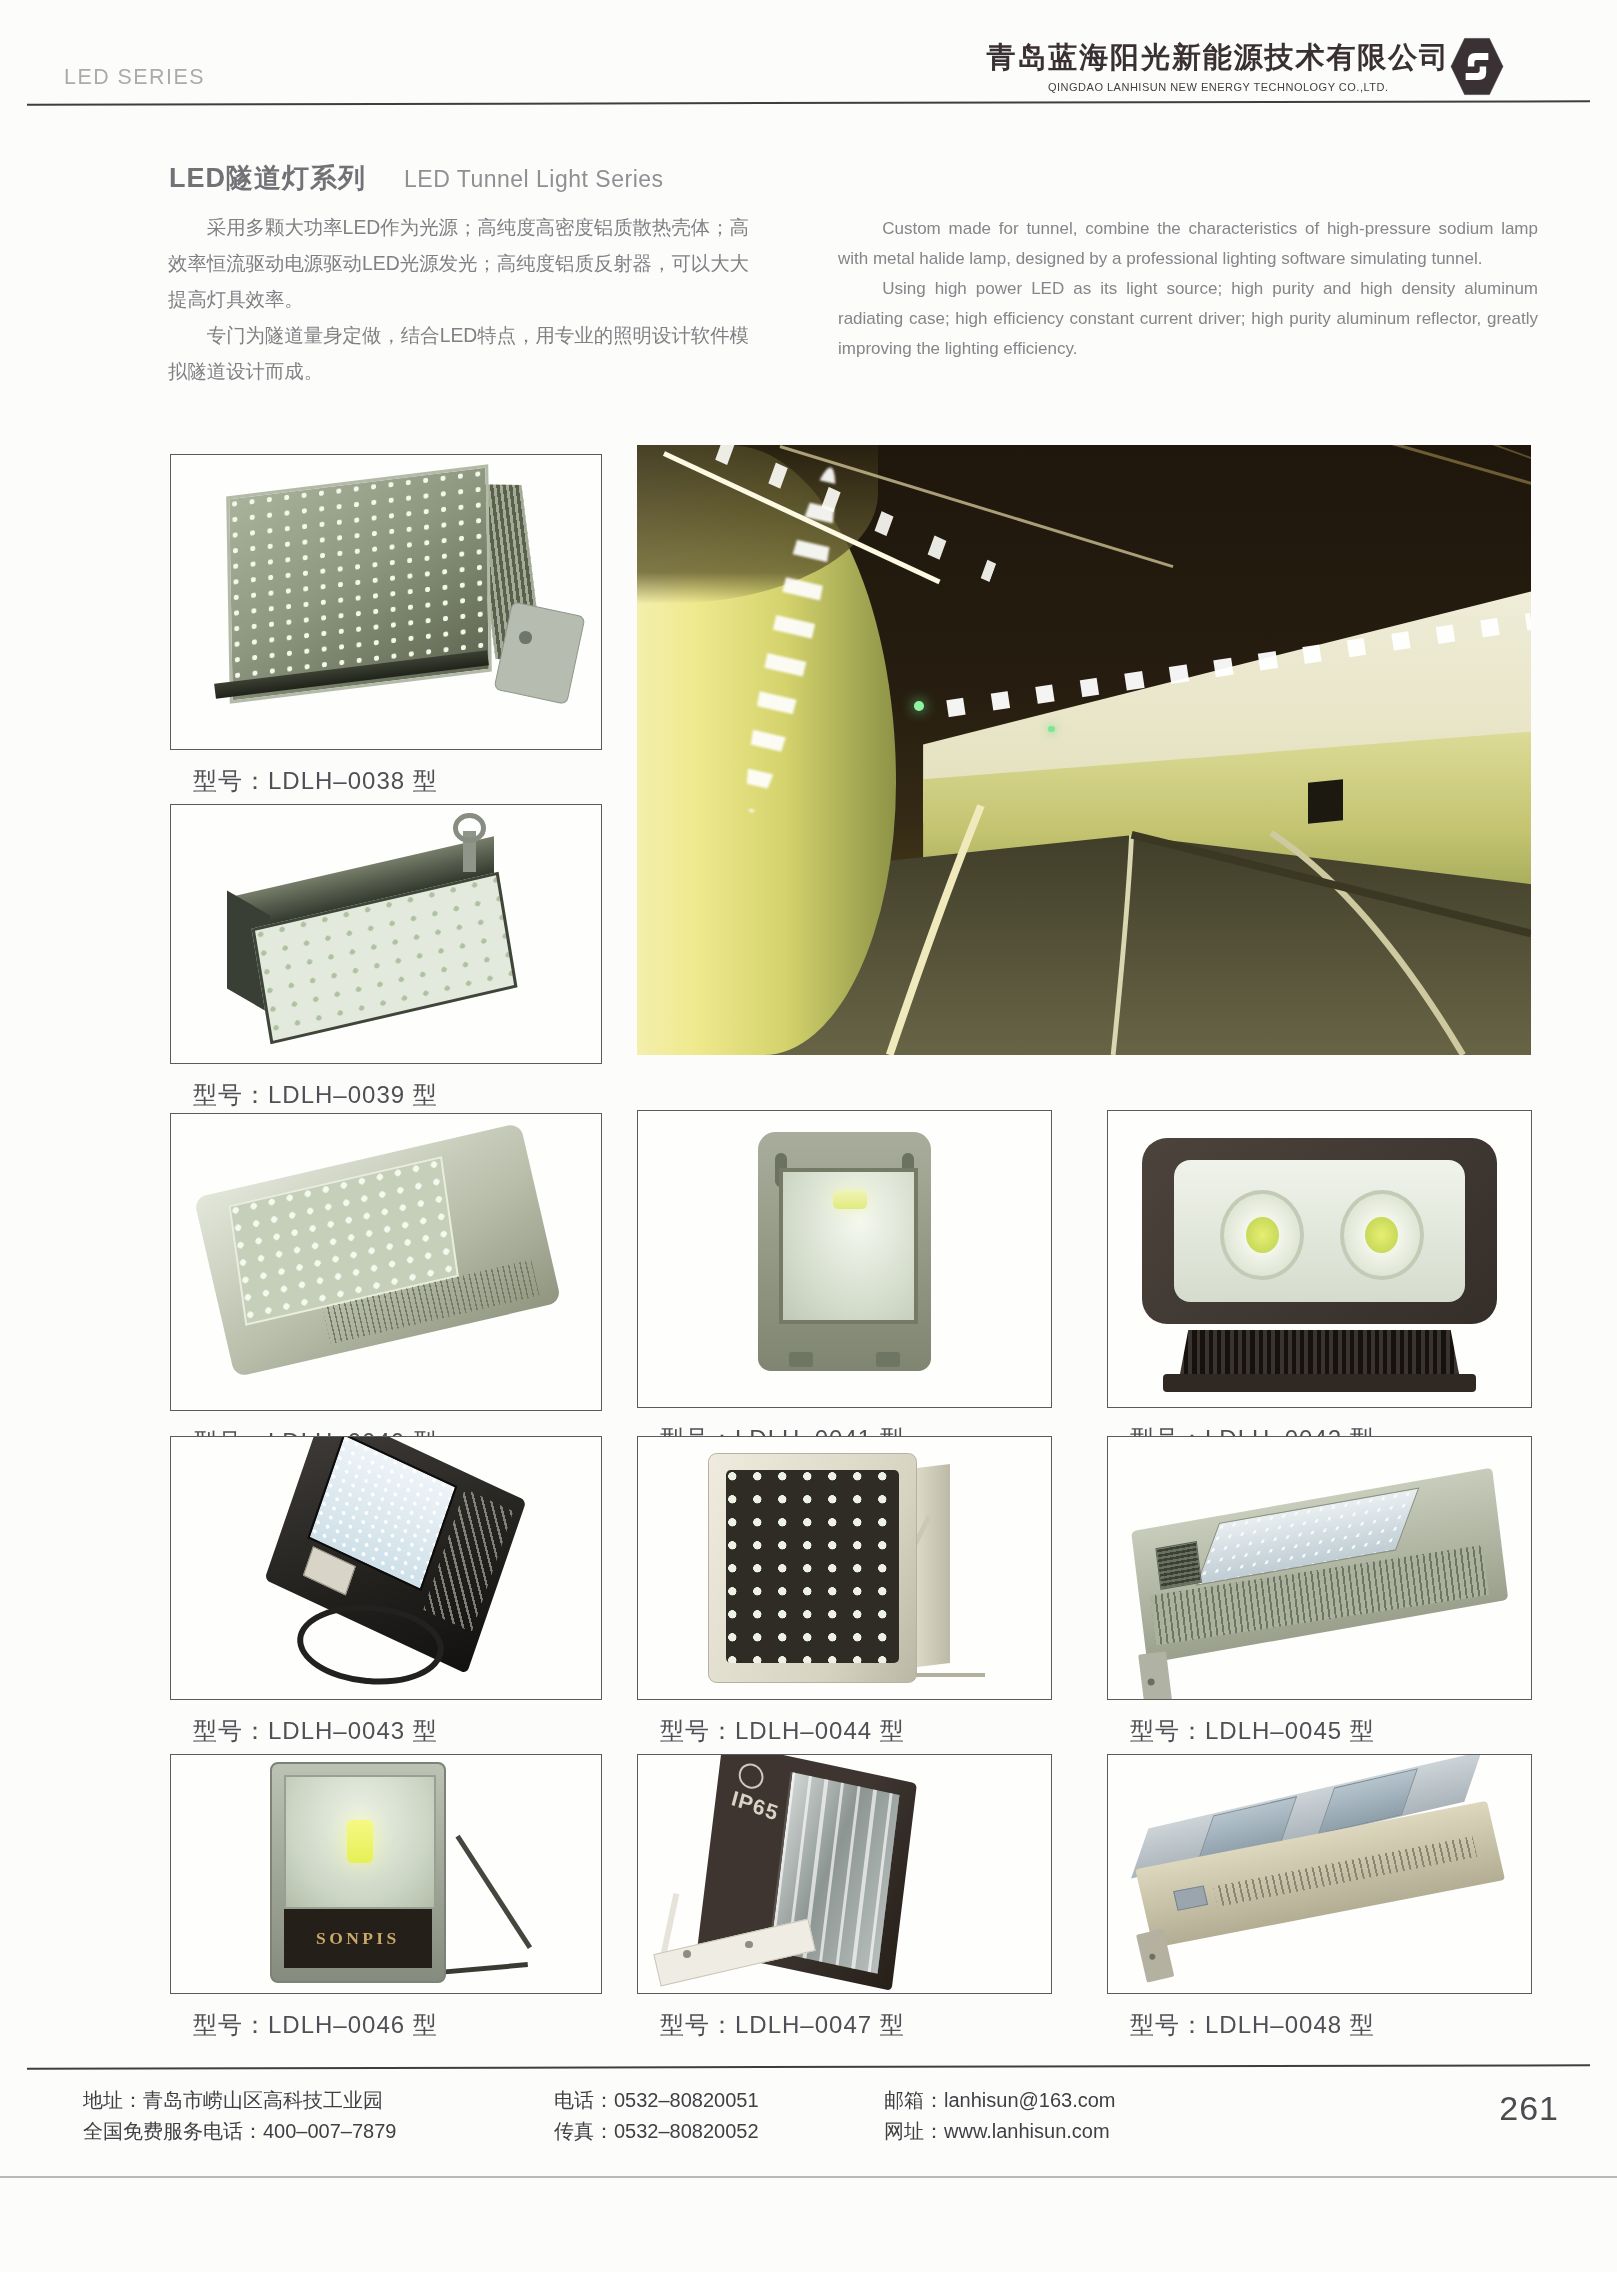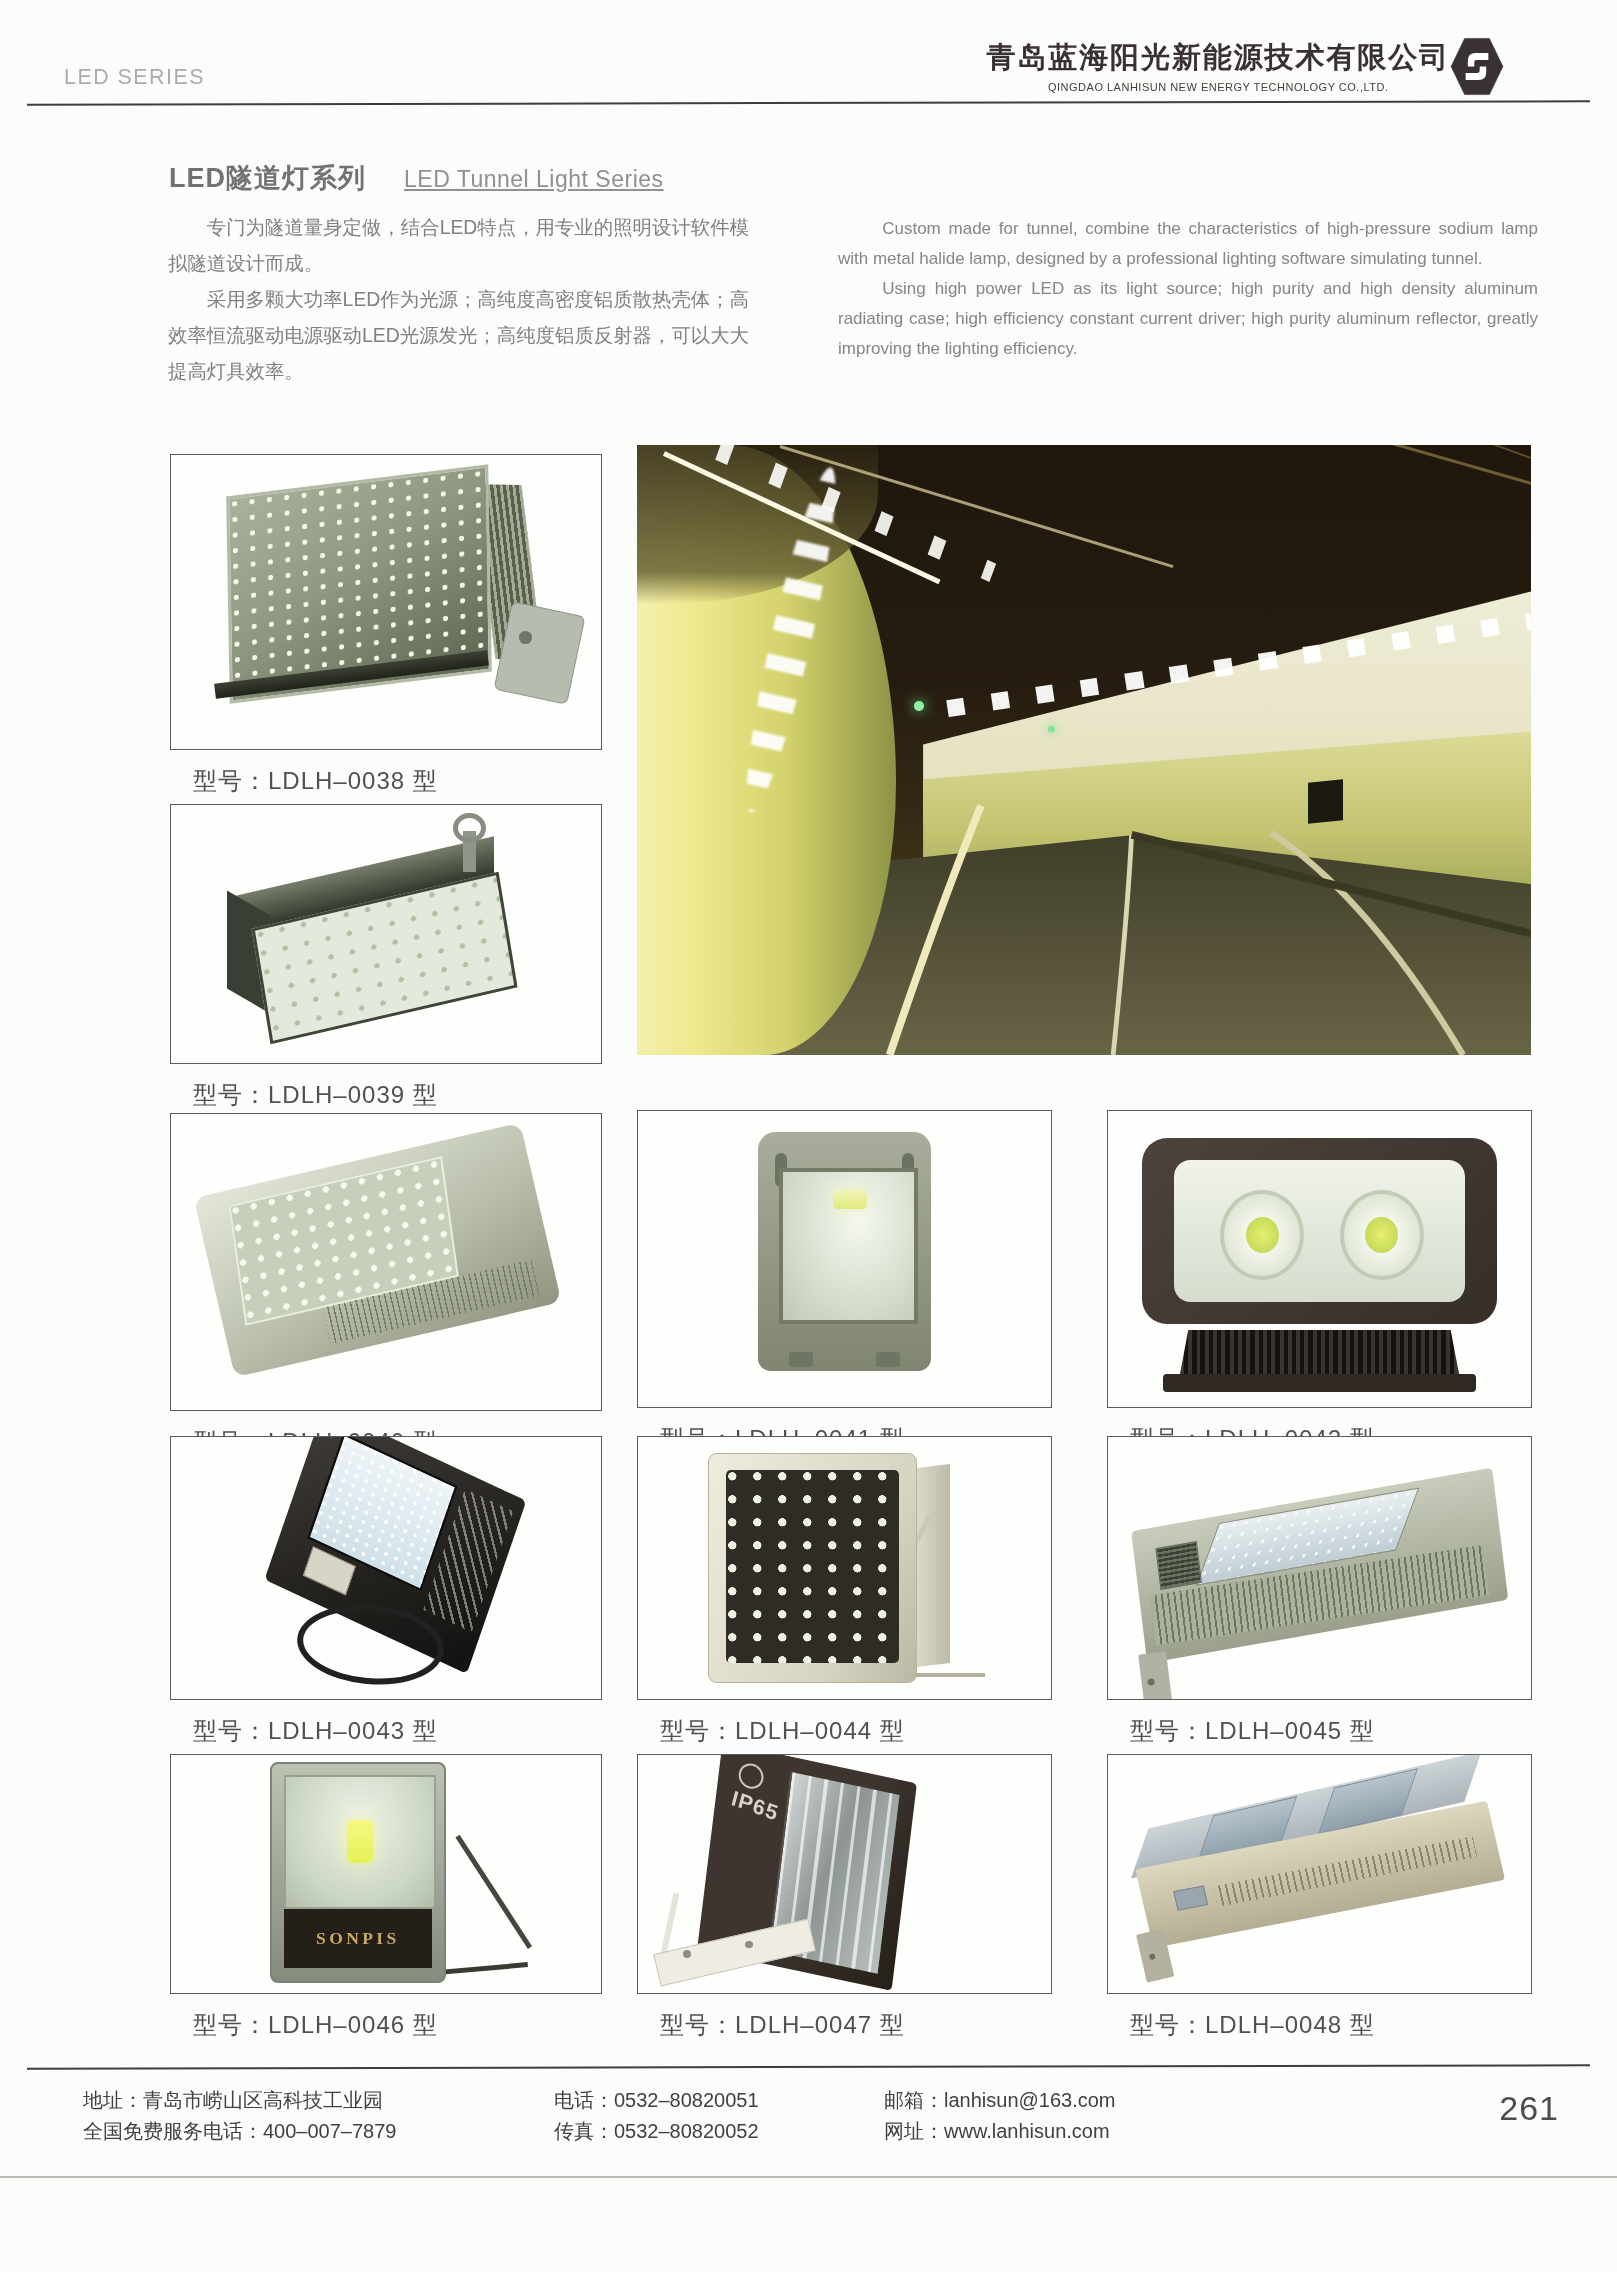--- a/index.html
+++ b/index.html
@@ -11,21 +11,21 @@
   
   .series{position:absolute;left:64px;top:65px;font-size:21.4px;letter-spacing:1.5px;color:#ababab;}
   .company{position:absolute;right:167px;top:38px;text-align:center;}
   .c-cn{font-size:29px;font-weight:bold;color:#393033;letter-spacing:1.9px;white-space:nowrap;}
   .c-en{font-size:11px;color:#46403f;margin-top:2.9px;letter-spacing:0.5px;white-space:nowrap;}
   .logo{position:absolute;right:113px;top:36px;width:54px;height:61px;}
   .rule-top{position:absolute;left:27px;right:27px;top:102px;height:2.4px;background:#3e3e3e;transform:rotate(-0.12deg);}
   
   .titlerow{position:absolute;left:169px;top:160px;white-space:nowrap;}
   .t-cn{font-size:27px;font-weight:bold;color:#717176;letter-spacing:1px;}
-  .t-en{font-size:23px;color:#8f8f94;margin-left:38px;letter-spacing:0.5px;text-decoration:underline;}
+  .t-en{font-size:23px;color:#8f8f94;margin-left:38px;letter-spacing:0.5px;}
   
   .intro-cn{position:absolute;left:168px;top:209px;width:581px;font-size:19.4px;line-height:36px;color:#808085;text-align:justify;}
   .intro-en{position:absolute;left:838px;top:214px;width:700px;font-size:17px;line-height:30px;color:#85858a;text-align:justify;}
   .intro-cn p{margin:0;text-indent:2em;}
   .intro-en p{margin:0;text-indent:2.6em;}
   
   figure.cell{position:absolute;margin:0;}
   .frame{position:relative;width:100%;border:1.5px solid #5b5b5d;background:#fefefd;overflow:hidden;}
   .plabel{display:block;margin-top:14.6px;font-size:24px;color:#4f4f55;letter-spacing:1px;white-space:nowrap;margin-left:23px;}
   
@@ -173,22 +173,22 @@
       <path fill="#ffffff" d="M67,55 v11 q0,14 -14,14 h-24 v-13 h22 q4,0 4,-4 v-8 z"></path>
     </svg>
   </div>
   <div class="rule-top"></div>
 
   <div class="titlerow">
     <span class="t-cn">LED隧道灯系列</span><span class="t-en">LED Tunnel Light Series</span>
   </div>
 
   <div class="intro-cn">
+    <p>采用多颗大功率LED作为光源；高纯度高密度铝质散热壳体；高效率恒流驱动电源驱动LED光源发光；高纯度铝质反射器，可以大大提高灯具效率。</p>
     <p>专门为隧道量身定做，结合LED特点，用专业的照明设计软件模拟隧道设计而成。</p>
-    <p>采用多颗大功率LED作为光源；高纯度高密度铝质散热壳体；高效率恒流驱动电源驱动LED光源发光；高纯度铝质反射器，可以大大提高灯具效率。</p>
   </div>
   <div class="intro-en">
     <p>Custom made for tunnel, combine the characteristics of high-pressure sodium lamp with metal halide lamp, designed by a professional lighting software simulating tunnel.</p>
     <p>Using high power LED as its light source; high purity and high density aluminum radiating case; high efficiency constant current driver; high purity aluminum reflector, greatly improving the lighting efficiency.</p>
   </div>
 
   <div class="tunnel">
     <div class="tn-ceil"></div>
     <div class="tn-pipe1"></div>
     <div class="tn-pipe2"></div>

